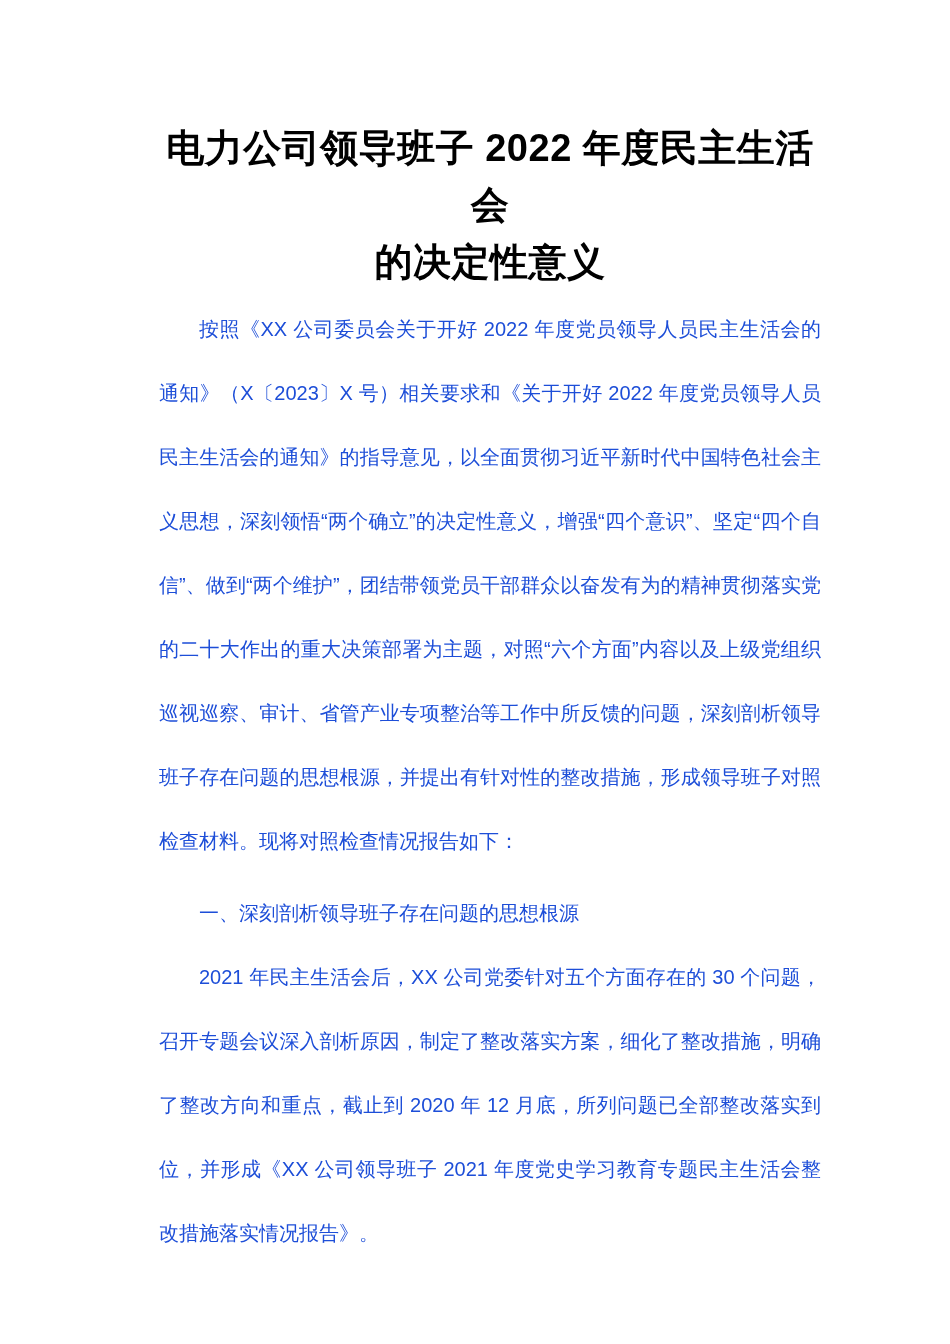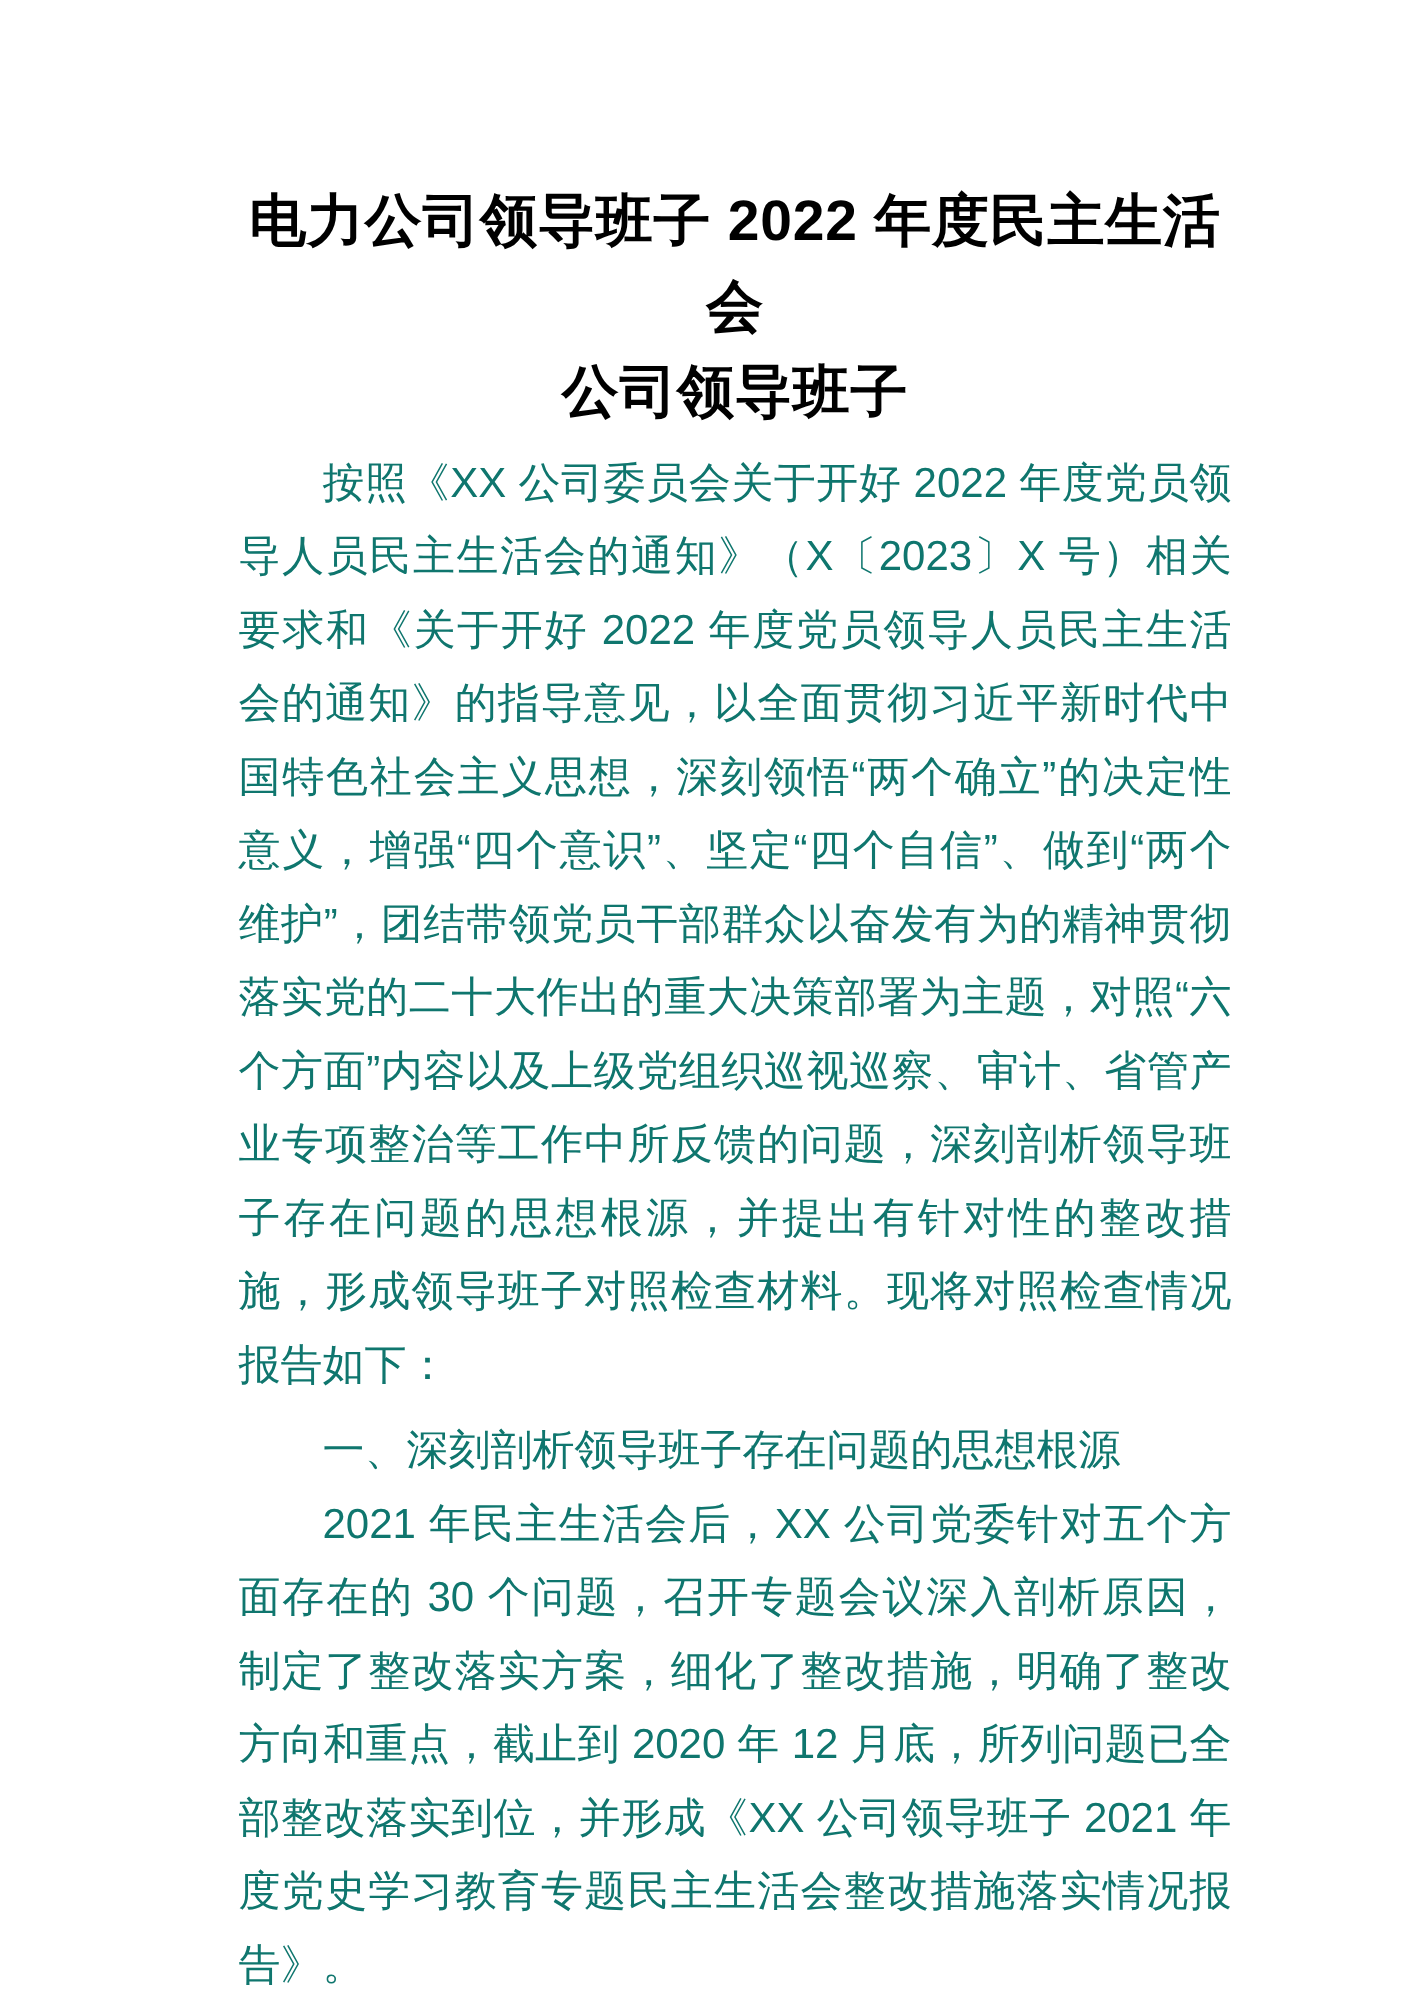--- a/index.html
+++ b/index.html
@@ -30,41 +30,41 @@
     line-height: 57px;
     text-align: center;
     letter-spacing: 0.5px;
     color: #000000;
   }
   .doc-title .title-line {
     display: block;
   }
   .block {
     margin: 0;
-    font-size: 28px;
-    line-height: 49px;
+    font-size: 20px;
+    line-height: 64px;
     text-align: justify;
     text-indent: 2em;
-    color: #0f766e;
+    color: #1d4ed8;
     word-break: break-all;
   }
   .block.heading {
     margin-top: 8px;
     text-align: left;
   }
 </style>
 </head>
 <body>
 
 <div class="page">
   <div class="content">
 
     <h1 class="doc-title">
       <span class="title-line">电力公司领导班子 2022 年度民主生活会</span>
-      <span class="title-line">公司领导班子</span>
+      <span class="title-line">的决定性意义</span>
     </h1>
 
     <p class="block paragraph">按照《XX 公司委员会关于开好 2022 年度党员领导人员民主生活会的通知》（X〔2023〕X 号）相关要求和《关于开好 2022 年度党员领导人员民主生活会的通知》的指导意见，以全面贯彻习近平新时代中国特色社会主义思想，深刻领悟“两个确立”的决定性意义，增强“四个意识”、坚定“四个自信”、做到“两个维护”，团结带领党员干部群众以奋发有为的精神贯彻落实党的二十大作出的重大决策部署为主题，对照“六个方面”内容以及上级党组织巡视巡察、审计、省管产业专项整治等工作中所反馈的问题，深刻剖析领导班子存在问题的思想根源，并提出有针对性的整改措施，形成领导班子对照检查材料。现将对照检查情况报告如下：</p>
 
     <p class="block heading">一、深刻剖析领导班子存在问题的思想根源</p>
 
     <p class="block paragraph">2021 年民主生活会后，XX 公司党委针对五个方面存在的 30 个问题，召开专题会议深入剖析原因，制定了整改落实方案，细化了整改措施，明确了整改方向和重点，截止到 2020 年 12 月底，所列问题已全部整改落实到位，并形成《XX 公司领导班子 2021 年度党史学习教育专题民主生活会整改措施落实情况报告》。</p>
 
 
   </div>

